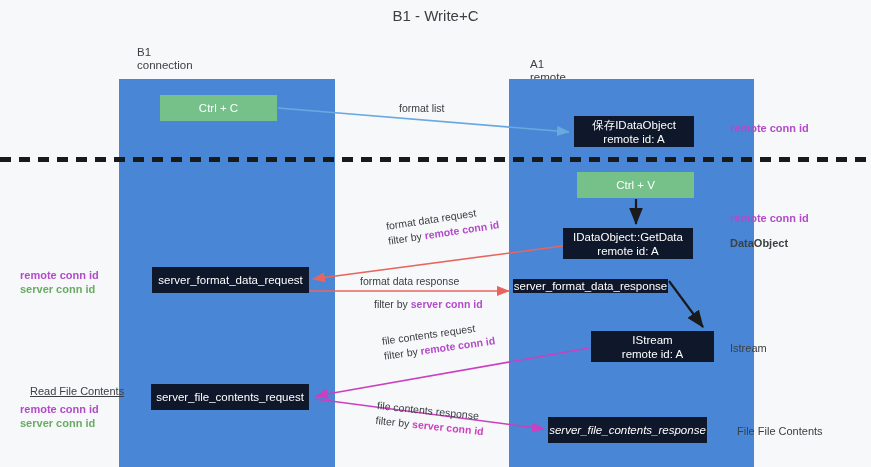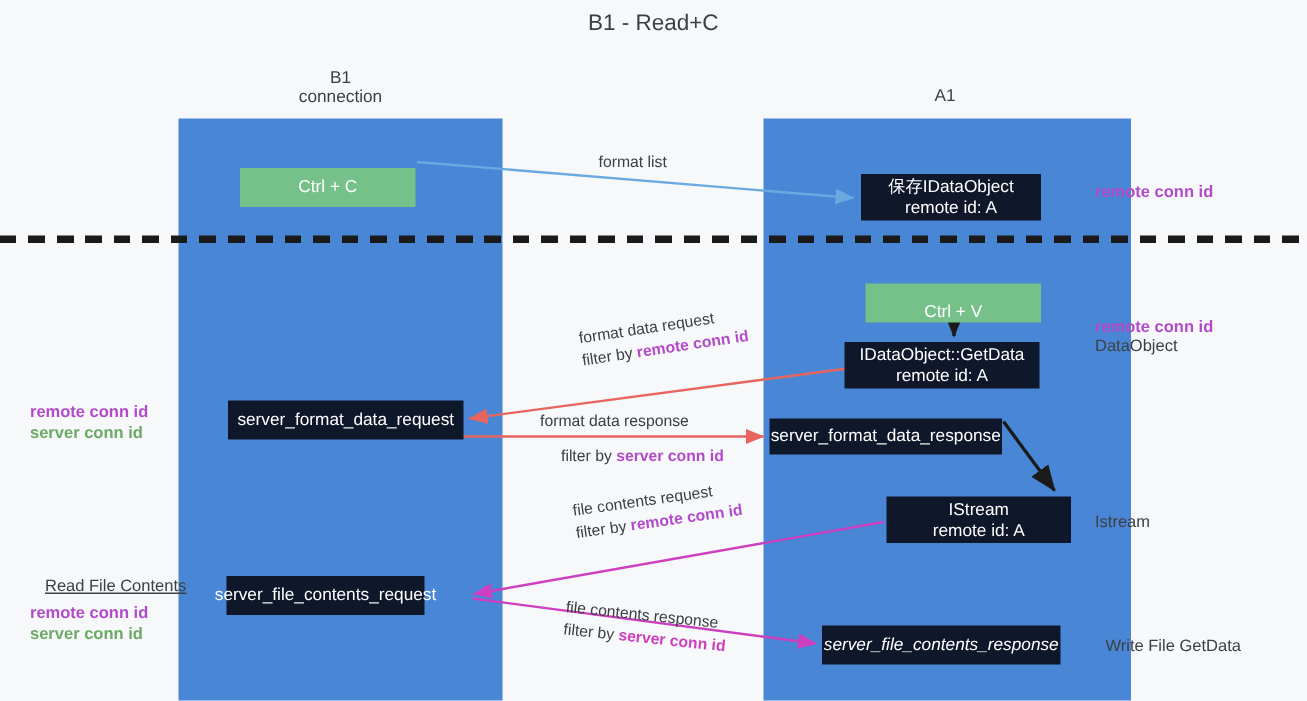--- a/index.html
+++ b/index.html
@@ -12,55 +12,55 @@
     color:#3c4043;
   }
   #stage{position:absolute;left:0;top:0;width:871px;height:467px;}
 
   
   .lane{position:absolute;background:#4a86d6;}
   #lane-b1{left:119px;top:79px;width:216px;height:388px;}
   #lane-a1{left:509px;top:79px;width:245px;height:388px;}
 
   
-  .lane-head{position:absolute;text-align:center;font-size:11.5px;line-height:13px;color:#3c4043;}
+  .lane-head{position:absolute;font-size:11.5px;line-height:13px;color:#3c4043;}
   #head-b1{left:137px;top:46px;width:180px;}
   #head-a1{left:530px;top:46px;width:200px;margin-top:12px;}
 
   
   #title{position:absolute;left:0;top:6px;width:871px;text-align:center;
          font-size:15px;line-height:20px;color:#3c4043;}
 
   
   .box{position:absolute;box-sizing:border-box;display:flex;flex-direction:column;
        align-items:center;justify-content:center;text-align:center;color:#ffffff;
        font-size:11.5px;line-height:14px;}
-  .green{background:#76c08a;margin-top:17px;}
+  .green{background:#76c08a;}
   .orange{background:#0f172a;}
 
   #box-ctrlc{left:160px;top:95px;width:117px;height:26px;}
   #box-idataobject{left:574px;top:116px;width:120px;height:31px;}
-  #box-ctrlv{left:577px;top:172px;width:117px;height:26px;justify-content:flex-end;}
+  #box-ctrlv{left:577px;top:172px;width:117px;height:26px;}
   #box-getdata{left:563px;top:228px;width:130px;height:31px;}
   #box-sfdreq{left:152px;top:267px;width:157px;height:26px;justify-content:center;}
-  #box-sfdres{left:513px;top:279px;width:155px;height:24px;}
+  #box-sfdres{left:513px;top:279px;width:155px;height:14px;}
   #box-istream{left:591px;top:331px;width:123px;height:31px;}
-  #box-sfcreq{left:151px;top:384px;width:132px;height:26px;}
+  #box-sfcreq{left:151px;top:384px;width:158px;height:26px;}
   #box-sfcres{left:548px;top:417px;width:159px;height:26px;font-style:italic;}
 
   
   .side{position:absolute;font-size:11px;line-height:14px;}
   .purple{color:#b24bc9;font-weight:bold;}
   .greenid{color:#6aaa64;font-weight:bold;}
   .magenta{color:#cc3fbf;font-weight:bold;}
   .plain{color:#3c4043;font-weight:normal;}
 
   #ann-r1{left:730px;top:121px;}
   #ann-r2{left:730px;top:211px;}
-  #ann-r3{left:730px;top:224px;}
+  #ann-r3{left:730px;top:236px;font-weight:bold;}
   #ann-r4{left:730px;top:341px;}
   #ann-r5{left:737px;top:424px;}
   #ann-l1{left:20px;top:268px;}
   #ann-l2{left:30px;top:384px;text-decoration:underline;}
   #ann-l3{left:20px;top:402px;}
 
   
   .edgelbl{position:absolute;font-size:10.5px;line-height:15px;white-space:nowrap;color:#3c4043;}
   #lbl-formatlist{left:399px;top:101px;}
   #lbl-fdreq{left:385px;top:219px;transform:rotate(-8.5deg);transform-origin:left top;}
@@ -74,29 +74,30 @@
     background-image:repeating-linear-gradient(to right,#1a1a1a 0px,#1a1a1a 11px,rgba(0,0,0,0) 11px,rgba(0,0,0,0) 19px);}
 
   svg{position:absolute;left:0;top:0;width:871px;height:467px;pointer-events:none;}
 </style>
 </head>
 <body>
 
 <div id="stage">
 
   <div id="title">
-    <div>B1 - Read+C</div>
+    <div>B1 - Write+C</div>
   </div>
 
   <div class="lane-head" id="head-b1">
     <div>B1</div>
     <div>connection</div>
   </div>
   <div class="lane-head" id="head-a1">
     <div>A1</div>
+    <div>remote</div>
   </div>
 
   <div class="lane" id="lane-b1"></div>
   <div class="lane" id="lane-a1"></div>
 
   <svg viewBox="0 0 871 467">
     <defs>
       <marker id="ah-blue" markerWidth="9" markerHeight="9" refX="7.5" refY="3.2" orient="auto">
         <path d="M0,0 L8,3.2 L0,6.4 z" fill="#6aa9e0"></path>
       </marker>
@@ -196,21 +197,21 @@
     <div>file contents response</div>
     <div>
       <span class="plain">filter by </span><span class="magenta">server conn id</span>
     </div>
   </div>
 
   <div class="side purple" id="ann-r1">remote conn id</div>
   <div class="side purple" id="ann-r2">remote conn id</div>
   <div class="side plain" id="ann-r3">DataObject</div>
   <div class="side plain" id="ann-r4">Istream</div>
-  <div class="side plain" id="ann-r5">Write File GetData</div>
+  <div class="side plain" id="ann-r5">File File Contents</div>
 
   <div class="side" id="ann-l1">
     <div class="purple">remote conn id</div>
     <div class="greenid">server conn id</div>
   </div>
 
   <div class="side plain" id="ann-l2">Read File Contents</div>
 
   <div class="side" id="ann-l3">
     <div class="purple">remote conn id</div>

